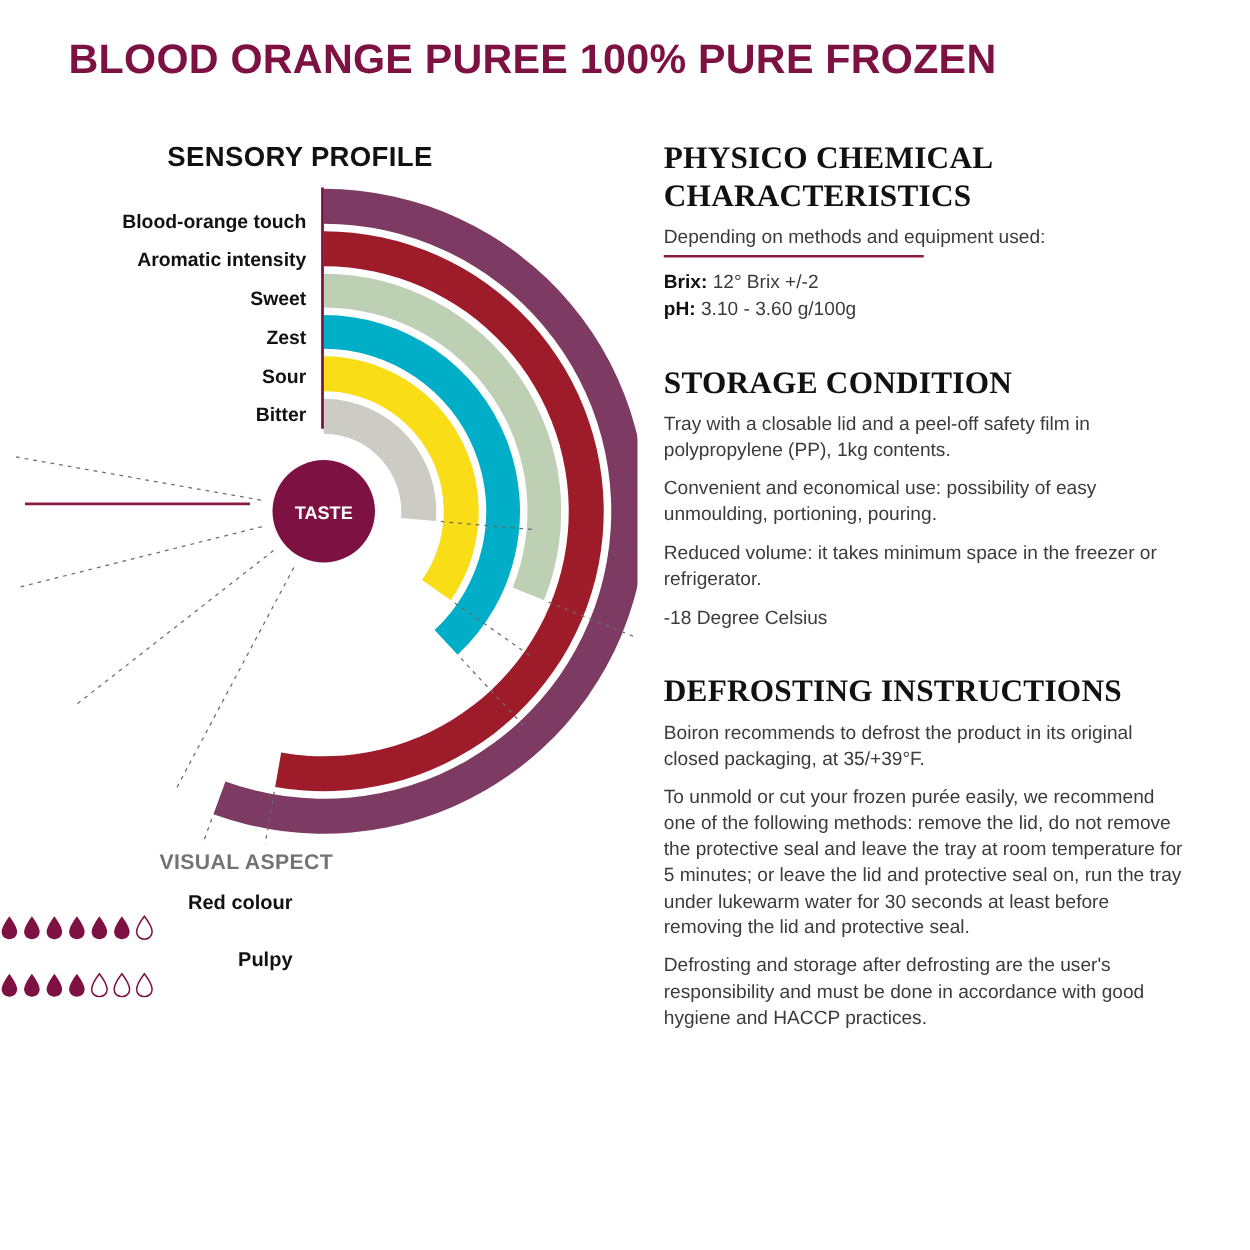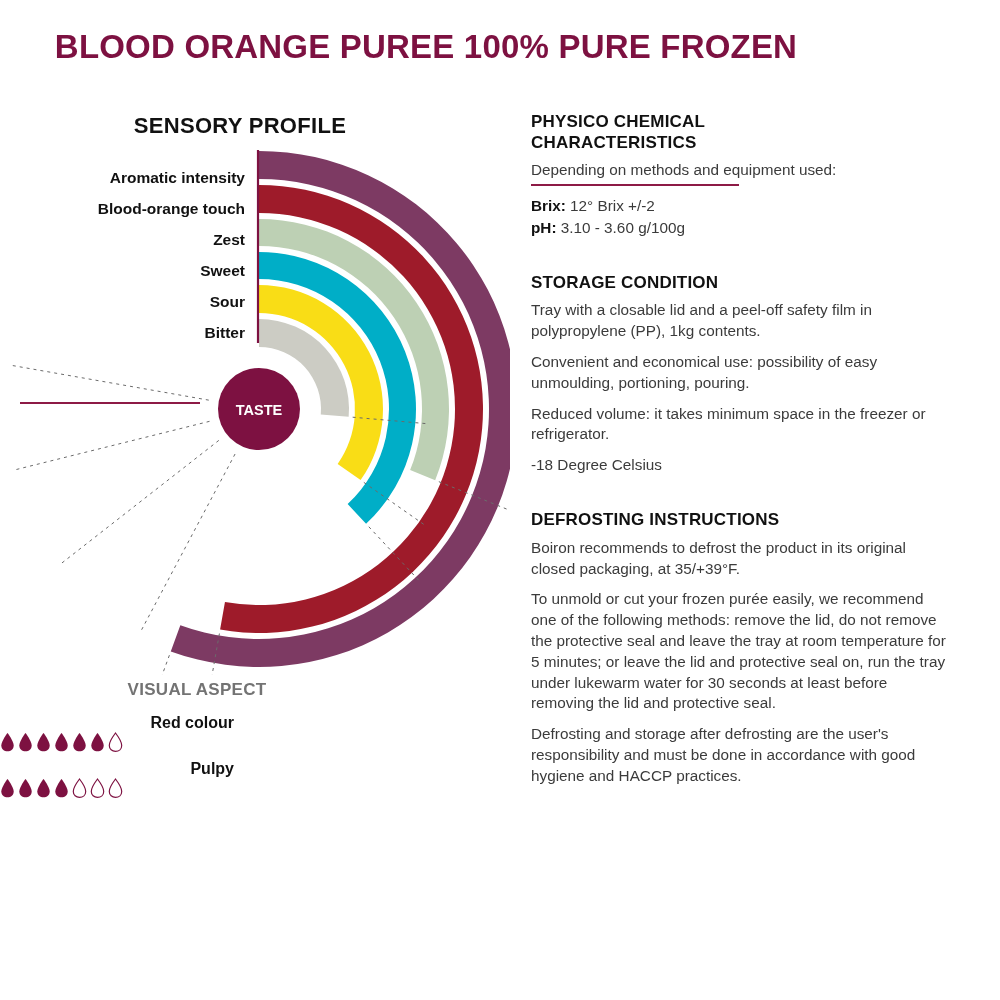--- a/index.html
+++ b/index.html
@@ -35,22 +35,22 @@
     letter-spacing:.3px;margin-bottom:14px;padding-right:46px;
   }
   .visual-row{display:flex;margin-bottom:8px;flex-direction:column;}
   .visual-row-label{
     width:245px;text-align:right;font-size:16px;font-weight:bold;color:#111;
     padding-right:11px;box-sizing:border-box;
   }
   .drops{display:flex;gap:3px;align-items:center;}
 
   .sec-head{
-    font-size:17px;font-weight:bold;color:#111;letter-spacing:.2px;
-    line-height:1.22;margin:0 0 7px 0;
+    font-size:25px;font-weight:bold;color:#111;letter-spacing:.2px;
+    line-height:1.22;margin:0 0 7px 0;font-family:Liberation Serif, serif;
   }
   .sec-head.gap{margin-top:34px;}
   .body-text{
     font-size:15.3px;color:#3b3b3b;line-height:1.36;margin:0 0 10px 0;
   }
   .body-text.tight{margin-bottom:3px;}
   .kv{font-size:15.3px;color:#3b3b3b;line-height:1.42;margin:0;}
   .kv b{color:#111;}
   .rule{width:208px;height:2px;background:#8d1a46;margin:1px 0 9px 0;}
   .bold-line{font-size:15.3px;font-weight:bold;color:#111;margin:0 0 2px 0;line-height:1.36;}
@@ -58,24 +58,24 @@
 </head>
 <body>
 
 <div id="page-title">BLOOD ORANGE PUREE 100% PURE FROZEN</div>
 
 <div class="col-left">
 
   <div id="sensory-title">SENSORY PROFILE</div>
 
   <div id="sensory-labels">
+    <div class="sensory-label">Blood-orange touch</div>
     <div class="sensory-label">Aromatic intensity</div>
-    <div class="sensory-label">Blood-orange touch</div>
+    <div class="sensory-label">Sweet</div>
     <div class="sensory-label">Zest</div>
-    <div class="sensory-label">Sweet</div>
     <div class="sensory-label">Sour</div>
     <div class="sensory-label">Bitter</div>
   </div>
 
   <svg id="radial-svg" width="510" height="570" viewBox="0 0 510 570">
     <g id="arc-group">
         <path d="M 259 46 A 258 258 0 1 1 170.75880302197749 546.4406961627644 L 180.3353670350962 520.129302780759 A 230 230 0 1 0 259 74 Z" fill="#7d3a63"></path>
         <path d="M 259 80 A 224 224 0 1 1 220.1028082026076 524.5969366747346 L 224.96495717728166 497.0223195903928 A 196 196 0 1 0 259 108 Z" fill="#9e1b2a"></path>
         <path d="M 259 114 A 190 190 0 0 1 435.16493236768963 375.1752527490233 L 410.1309682943863 365.06087472679366 A 163 163 0 0 0 259 141 Z" fill="#bdd0b4"></path>
         <path d="M 259 147 A 157 157 0 0 1 366.07374252981225 418.82253115420974 L 347.6597868081248 399.07598121049216 A 130 130 0 0 0 259 174 Z" fill="#00aec7"></path>

